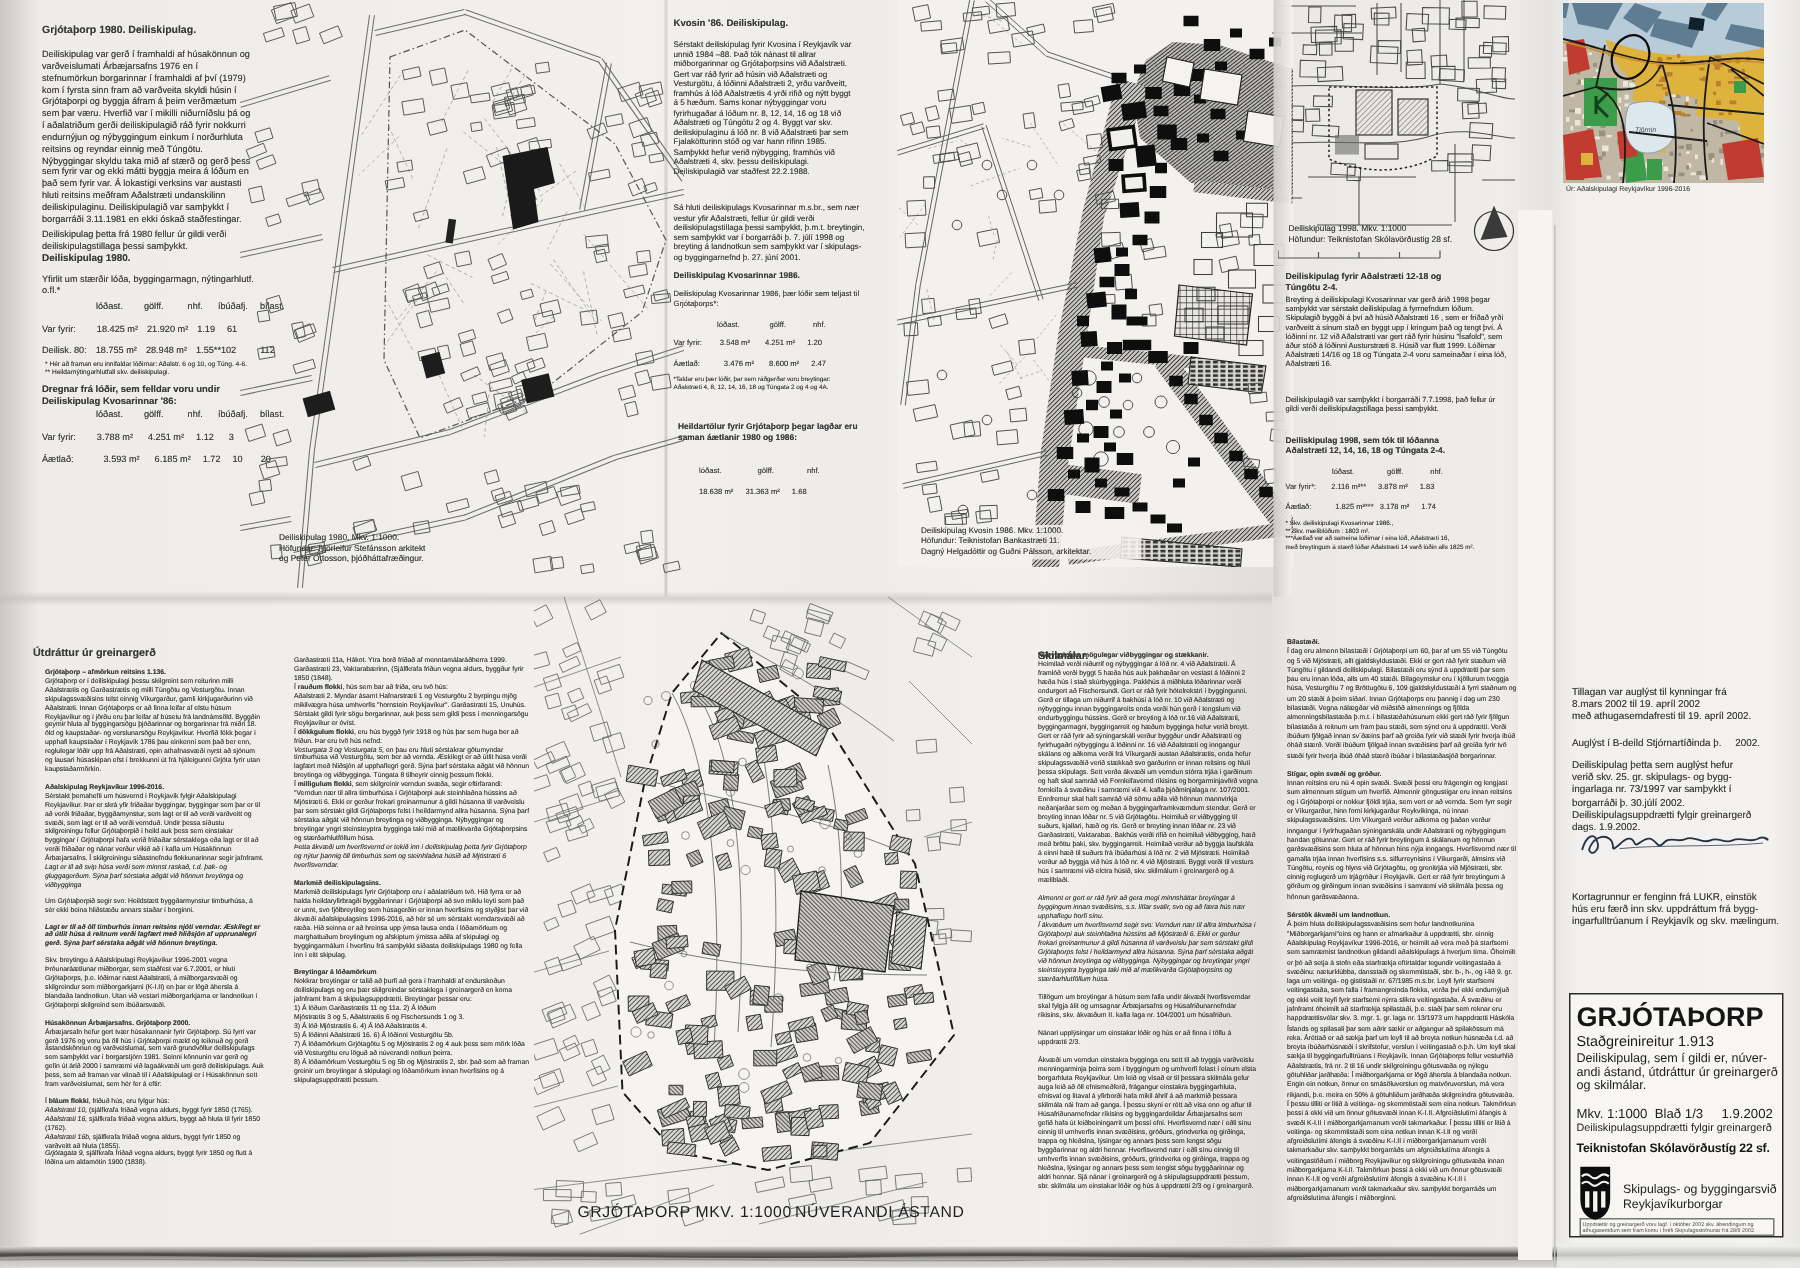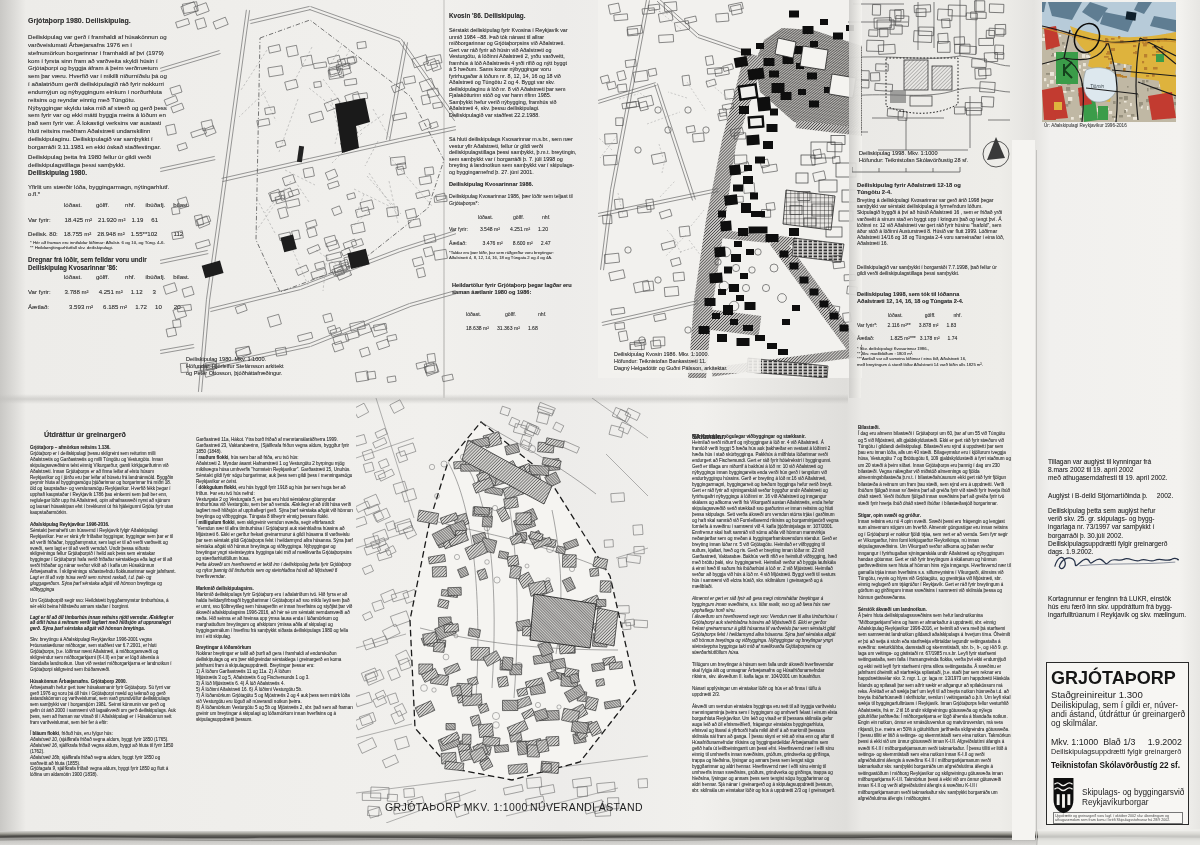--- a/index.html
+++ b/index.html
@@ -987,21 +987,21 @@
         <path d="M28,28 L22,56 M22,56 L0,62 M22,56 C40,64 44,84 40,120 M66,40 C58,58 44,60 22,56"></path>
         <path d="M66,40 C72,62 78,80 74,120 M98,36 C94,60 92,84 96,118 M98,36 L134,54 M70,68 L134,74 M112,44 L134,62 M96,80 L134,94"></path>
         <path d="M44,86 L96,92"></path>
       </g>
       <path d="M0,26 C20,30 46,40 70,41 C92,43 112,36 134,40" stroke="#c88f2e" stroke-width="1.1" fill="none"></path>
       <ellipse cx="45" cy="36" rx="12" ry="15" fill="none" stroke="#0c0c0c" stroke-width="1.5" transform="rotate(24 45 36)"></ellipse>
     </svg>
 
 <div class="txt" style="left:1044px;top:123px;width:140px;font-size:4.6px;color:#555">Úr: Aðalskipulagi Reykjavíkur 1996-2016</div>
 
-<div class="txt bb" style="left:44px;top:430px;font-size:7.2px">Útdráttur úr greinargerð</div>
+<div class="txt bb" style="left:22px;top:430px;font-size:7.2px">Útdráttur úr greinargerð</div>
 
 <div class="txt" style="left:30px;top:445px;width:146px;font-size:4.55px;line-height:5.9px">
 <p><b>Grjótaþorp – afmörkun reitsins 1.136.</b><br>
 Grjótaþorp er í deiliskipulagi þessu skilgreint sem reiturinn milli Aðalstrætis og Garðastrætis og milli Túngötu og Vesturgötu. Innan skipulagssvæðisins telst einnig Víkurgarður, gamli kirkjugarðurinn við Aðalstræti.
 Innan Grjótaþorps er að finna leifar af elstu húsum Reykjavíkur og í jörðu eru þar leifar af búsetu frá landnámsöld. Byggðin geymir hluta af byggingarsögu þjóðarinnar og borgarinnar frá miðri 18. öld og kaupstaðar- og verslunarsögu Reykjavíkur. Hverfið fékk þegar í upphafi kaupstaðar í Reykjavík 1786 þau einkenni sem það ber enn, reglulegar lóðir upp frá Aðalstræti, opin athafnasvæði nyrst að sjónum og lausari húsaskipan efst í brekkunni út frá hjáleigunni Grjóta fyrir utan kaupstaðarmörkin.</p>
 <p style="margin-top:6px"><b>Aðalskipulag Reykjavíkur 1996-2016.</b><br>
 Sérstakt þemahefti um húsvernd í Reykjavík fylgir Aðalskipulagi Reykjavíkur. Þar er skrá yfir friðaðar byggingar, byggingar sem þar er til að verði friðaðar, byggðamynstur, sem lagt er til að verði varðveitt og svæði, sem lagt er til að verði vernduð.
 Undir þessa síðustu skilgreiningu fellur Grjótaþorpið í heild auk þess sem einstakar byggingar í Grjótaþorpi hafa verið friðaðar sérstaklega eða lagt er til að verði friðaðar og nánar verður vikið að í kafla um Húsakönnun Árbæjarsafns.
 Í skilgreiningu síðastnefndu flokkunarinnar segir jafnframt. <i>Lagt er til að svip húsa verði sem minnst raskað, t.d. þak- og gluggagerðum. Sýna þarf sérstaka aðgát við hönnun breytinga og viðbygginga</i></p>
 <p style="margin-top:5px">Um Grjótaþorpið segir svo: Heildstætt byggðarmynstur timburhúsa, á sér ekki beina hliðstæðu annars staðar í borginni.</p>
@@ -1420,21 +1420,21 @@
 <div class="txt" style="left:1048px;top:492px;width:150px;font-size:6.6px">Auglýst í B-deild Stjórnartíðinda þ.&nbsp;&nbsp;&nbsp;&nbsp;&nbsp;2002.</div>
 
 <div class="txt" style="left:1048px;top:507px;width:150px;font-size:6.6px;line-height:8.2px">Deiliskipulag þetta sem auglýst hefur<br>verið skv. 25. gr. skipulags- og bygg-<br>ingarlaga nr. 73/1997 var samþykkt í<br>borgarráði þ. 30.júlí 2002.<br>Deiliskipulagsuppdrætti fylgir greinargerð<br>dags. 1.9.2002.</div>
 
 <div class="txt" style="left:1048px;top:595px;width:150px;font-size:6.6px;line-height:8.2px">Kortagrunnur er fenginn frá LUKR, einstök<br>hús eru færð inn skv. uppdráttum frá bygg-<br>ingarfulltrúanum í Reykjavík og skv. mælingum.</div>
 
 <div style="position:absolute;left:1046px;top:662px;width:141px;height:161px;border:1.5px solid #2a2a2a;background:#f7f6f3"></div>
 
 <div style="position:absolute;left:1051px;top:668px;font-size:18px;font-weight:bold;letter-spacing:0.2px;color:#161616;letter-spacing:0px;font-family:'Liberation Sans',sans-serif">GRJÓTAÞORP</div>
 
-<div style="position:absolute;left:1051px;top:689px;font-size:9.6px;color:#1c1c1c">Staðgreinireitur 1.300</div>
+<div style="position:absolute;left:1051px;top:689px;font-size:9.6px;color:#1c1c1c">Staðgreinireitur 1.913</div>
 
 <div style="position:absolute;left:1051px;top:701px;font-size:8.4px;line-height:9.2px;color:#1c1c1c">Deiliskipulag, sem í gildi er, núver-<br>andi ástand, útdráttur úr greinargerð<br>og skilmálar.</div>
 
 <div style="position:absolute;left:1051px;top:737px;font-size:8.8px;color:#1c1c1c">Mkv. 1:1000&nbsp;&nbsp;Blað 1/3&nbsp;&nbsp;&nbsp;&nbsp;&nbsp;1.9.2002</div>
 
 <div style="position:absolute;left:1051px;top:747px;font-size:7.2px;color:#1c1c1c">Deiliskipulagsuppdrætti fylgir greinargerð</div>
 
 <div style="position:absolute;left:1051px;top:761px;font-size:8.2px;font-weight:bold;letter-spacing:-0.1px;color:#161616">Teiknistofan Skólavörðustíg 22 sf.</div>
 
 <div style="position:absolute;left:1082px;top:788px;font-size:8.2px;line-height:10px;color:#1c1c1c">Skipulags- og byggingarsvið<br>Reykjavíkurborgar</div>

